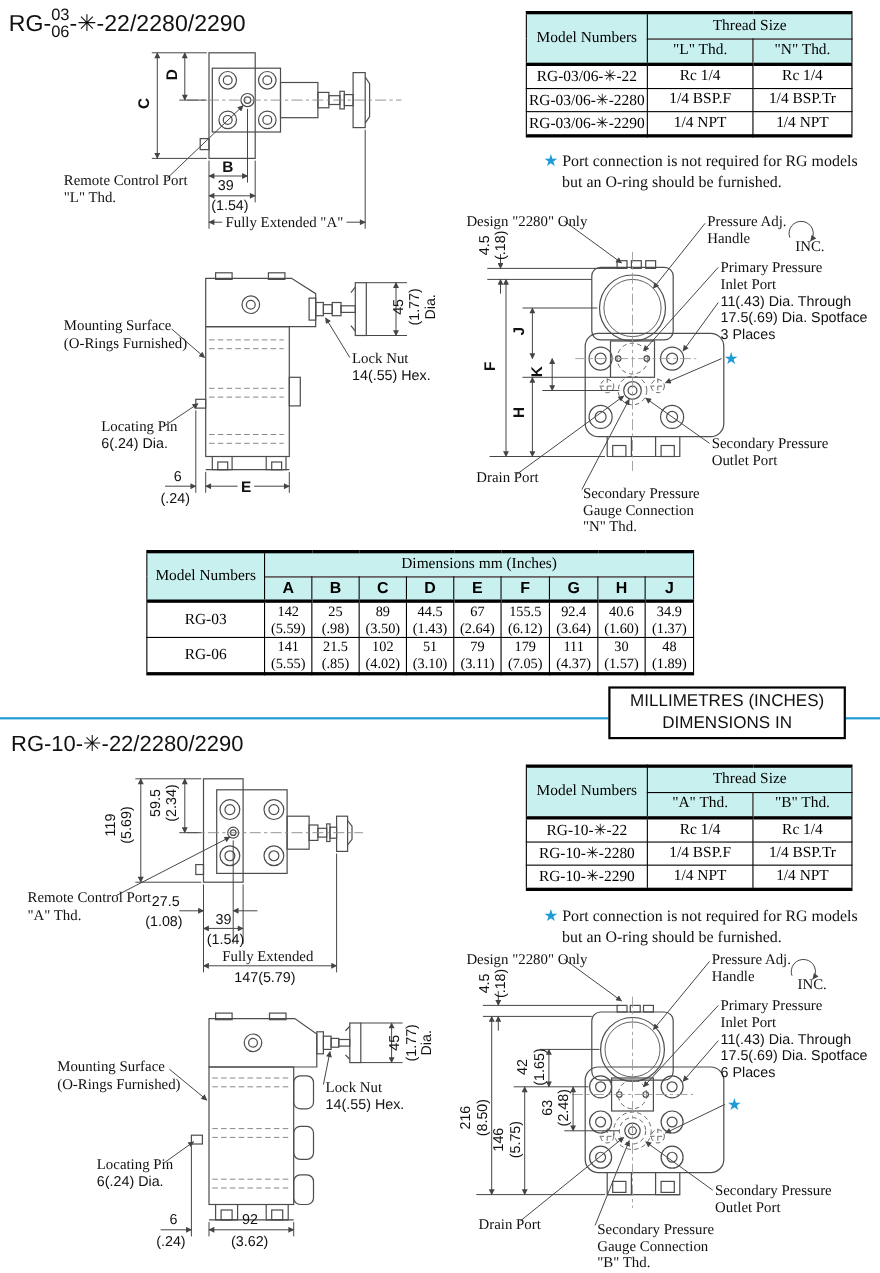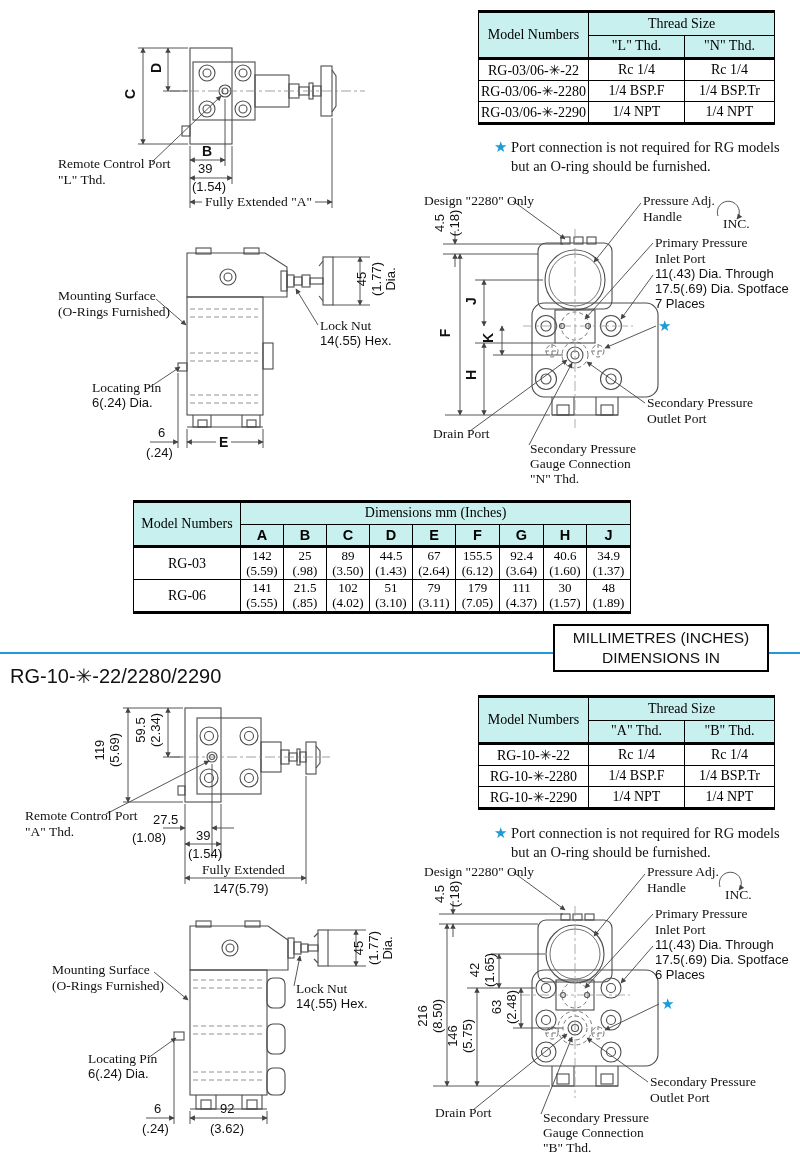--- a/index.html
+++ b/index.html
@@ -32,20 +32,28 @@
   
   .divline{position:absolute;left:0;width:800px;height:2px;background:#1e9bd7;}
   .divbox{position:absolute;border:2px solid #000;background:#fff;font-family:"Liberation Sans",sans-serif;
           font-size:15.5px;line-height:1.3;text-align:center;padding:2px 10px;color:#111;}
 </style>
 </head>
 <body>
 
 <div class="canvas">
 
+  <div class="abs title" style="left:8px;top:6px;">
+    <span>RG-</span>
+      <span class="stacknum">
+        <span style="display:block">03</span>
+        <span style="display:block">06</span>
+      </span>
+      <span>-✳-22/2280/2290</span>
+  </div>
 
   <div class="abs" style="left:30px;top:42px;width:380px;height:180px;">
     <svg width="380" height="180" viewBox="0 0 380 180">
       <defs>
         <marker id="m1" viewBox="0 0 10 10" refX="9" refY="5" markerWidth="8" markerHeight="6" orient="auto-start-reverse">
           <path d="M0,0 L10,5 L0,10 z" fill="#444"></path>
         </marker>
       </defs>
       <g stroke="#4d4d4d" fill="none" stroke-width="1.1">
         <rect x="160" y="6" width="42" height="96"></rect>
@@ -214,21 +222,21 @@
       <div>4.5</div>
       <div>(.18)</div>
     </div>
     <div class="sl" style="left:228px;top:10px;">Pressure Adj.</div>
     <div class="sl" style="left:228px;top:26px;">Handle</div>
     <div class="sl" style="left:308px;top:33px;">INC.</div>
     <div class="sl" style="left:240px;top:52px;">Primary Pressure</div>
     <div class="sl" style="left:240px;top:68px;">Inlet Port</div>
     <div class="hl" style="left:240px;top:84px;">11(.43) Dia. Through</div>
     <div class="hl" style="left:240px;top:99px;">17.5(.69) Dia. Spotface</div>
-    <div class="hl" style="left:240px;top:114px;">7 Places</div>
+    <div class="hl" style="left:240px;top:114px;">3 Places</div>
     <div class="bstar" style="left:243px;top:134px;">★</div>
     <div class="sl" style="left:232px;top:212px;">Secondary Pressure</div>
     <div class="sl" style="left:232px;top:228px;">Outlet Port</div>
     <div class="sl" style="left:18px;top:243px;">Drain Port</div>
     <div class="sl" style="left:115px;top:258px;">Secondary Pressure</div>
     <div class="sl" style="left:115px;top:273px;">Gauge Connection</div>
     <div class="sl" style="left:115px;top:288px;">"N" Thd.</div>
     <div class="rl rletter" style="left:31px;top:150px;">F</div>
     <div class="rl rletter" style="left:57px;top:118px;">J</div>
     <div class="rl rletter" style="left:74px;top:155px;">K</div>
@@ -513,21 +521,21 @@
     <div class="rl" style="left:88px;top:52px;">
       <div>119</div>
       <div>(5.69)</div>
     </div>
     <div class="rl" style="left:129px;top:32px;">
       <div>59.5</div>
       <div>(2.34)</div>
     </div>
     <div class="sl" style="left:5px;top:110px;">Remote Control Port</div>
     <div class="sl" style="left:5px;top:126px;">"A" Thd.</div>
-    <div class="hl" style="left:133px;top:115px;">27.5</div>
+    <div class="hl" style="left:118px;top:115px;">27.5</div>
     <div class="hl" style="left:112px;top:133px;">(1.08)</div>
     <div class="hl" style="left:176px;top:131px;">39</div>
     <div class="hl" style="left:168px;top:149px;">(1.54)</div>
     <div class="sl" style="left:182px;top:164px;">Fully Extended</div>
     <div class="hl" style="left:193px;top:184px;">147(5.79)</div>
   </div>
 
   <div class="abs" style="left:415px;top:858px;width:385px;height:299px;">
     <svg width="385" height="299" viewBox="0 0 385 299">
       <defs>

